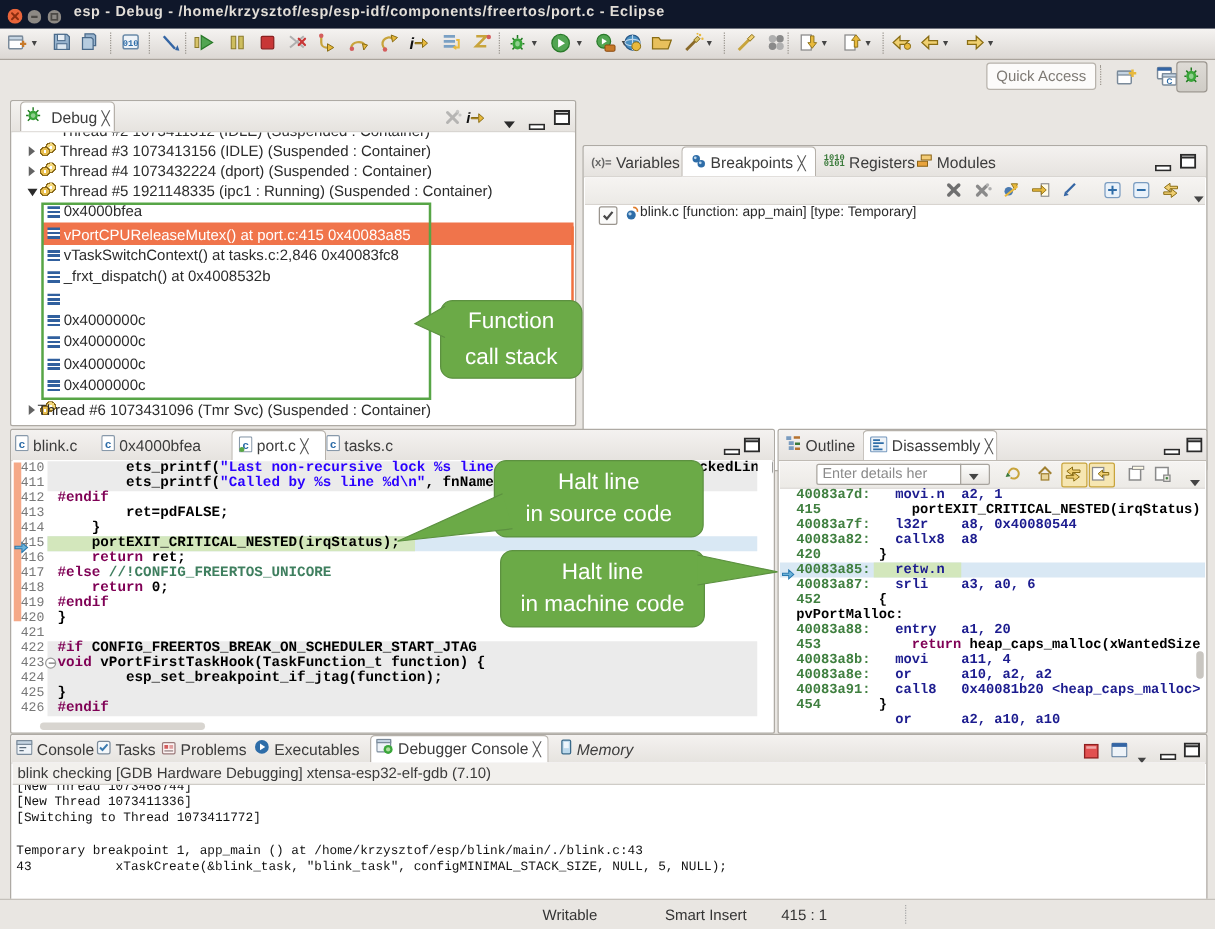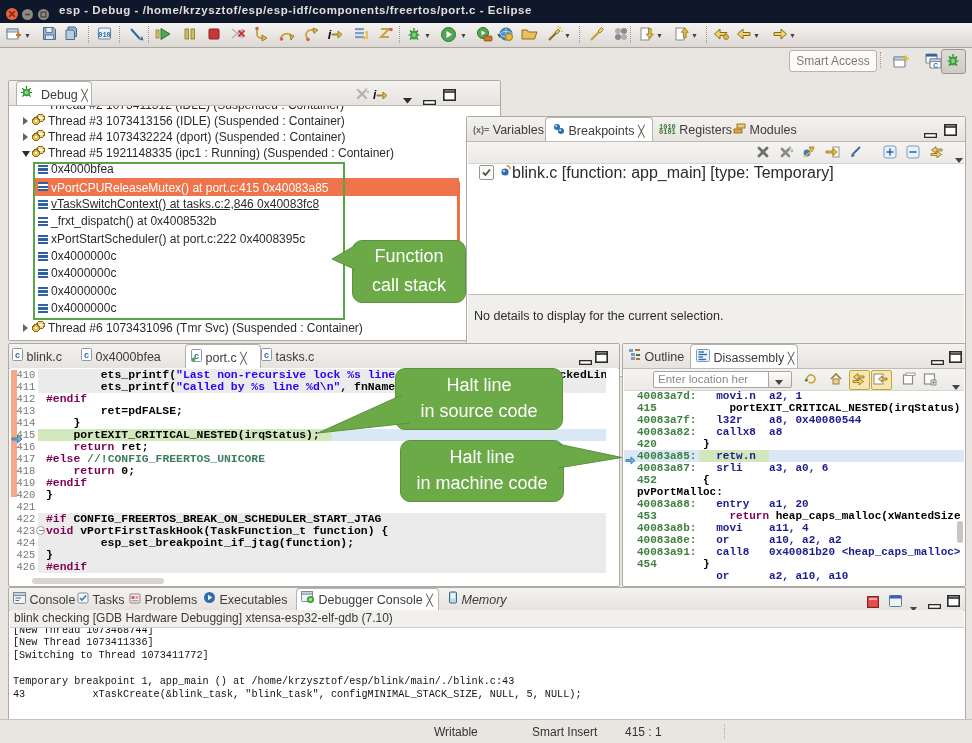--- a/index.html
+++ b/index.html
@@ -214,21 +214,21 @@
   <span class="tbi" style="left:735px;"><svg width="16" height="16" viewBox="0 0 16 16">
         <path d="M14 6.5 h-7 v-3.5 l-5.5 5 5.5 5 v-3.5 h7 z" fill="#f0d070" stroke="#8a6d14" stroke-width="1"></path>
       </svg></span>
   <span class="dd" style="left:753px;">▼</span>
   <span class="tbi" style="left:771px;"><svg width="16" height="16" viewBox="0 0 16 16">
         <path d="M2 6.5 h7 v-3.5 l5.5 5 -5.5 5 v-3.5 h-7 z" fill="#f0d070" stroke="#8a6d14" stroke-width="1"></path>
       </svg></span>
   <span class="dd" style="left:789px;">▼</span>
 </div>
 
-<div id="qa" class="abs">Smart Access</div>
+<div id="qa" class="abs">Quick Access</div>
 <span class="abs" style="left:880px;top:52px;height:16px;border-left:1px dotted #a09a92;"></span>
 <span class="abs" style="left:893px;top:53px;"><svg width="17" height="16" viewBox="0 0 17 16">
       <rect x="1" y="4" width="11" height="10" rx="1" fill="#fff" stroke="#7a8a9a" stroke-width="1.2"></rect>
       <rect x="1" y="4" width="11" height="3" fill="#c5d4e2" stroke="#7a8a9a" stroke-width="1"></rect>
       <path d="M10 5.5 h6 M13 2.5 v6" stroke="#e8b93c" stroke-width="2"></path>
     </svg></span>
 <span class="abs" style="left:925px;top:53px;"><svg width="17" height="16" viewBox="0 0 17 16">
       <rect x="1" y="1" width="11" height="9" rx="1" fill="#fff" stroke="#7a8a9a" stroke-width="1.2"></rect>
       <rect x="1" y="1" width="11" height="2.6" fill="#3465a4"></rect>
       <rect x="5" y="6" width="11" height="9" rx="1" fill="#fff" stroke="#7a8a9a" stroke-width="1.2"></rect>
@@ -243,21 +243,21 @@
         <line x1="8" y1="2" x2="8" y2="4.5"></line>
         <line x1="2.5" y1="9" x2="4" y2="9"></line>
         <line x1="12" y1="9" x2="13.5" y2="9"></line>
         <line x1="4" y1="4.5" x2="5.5" y2="6"></line>
         <line x1="12" y1="4.5" x2="10.5" y2="6"></line>
         <line x1="4" y1="13.5" x2="5.5" y2="12"></line>
         <line x1="12" y1="13.5" x2="10.5" y2="12"></line>
       </g>
     </svg></span>
 
-<div id="debugpanel" class="panel" style="left:8px;top:80px;width:451px;height:259px;padding-left:40px;">
+<div id="debugpanel" class="panel" style="left:8px;top:80px;width:451px;height:259px;">
   <div class="tabstrip"></div>
   <div class="tab active" style="left:7px;width:76px;">
     <span style="margin-left:2px;" class="ti"><svg width="15" height="15" viewBox="0 0 16 16">
           <circle cx="8" cy="9" r="4" fill="#3aa63a"></circle>
           <circle cx="8" cy="9" r="2" fill="#8fd08f"></circle>
           <g stroke="#1e7a1e" stroke-width="1.2">
             <line x1="8" y1="2" x2="8" y2="5"></line>
             <line x1="2" y1="9" x2="4" y2="9"></line>
             <line x1="12" y1="9" x2="14" y2="9"></line>
             <line x1="3.5" y1="4.5" x2="5.5" y2="6.5"></line>
@@ -300,36 +300,35 @@
     <span class="expo abs" style="left:12px;top:45px;"></span>
       <span class="thicon abs" style="left:22px;top:40px;"></span>
     <div class="trow abs" style="left:38px;top:39px;height:16px;line-height:16px;">Thread #5 1921148335 (ipc1 : Running) (Suspended : Container)</div>
     <div class="abs" style="left:24px;top:72.4px;width:425px;height:17.5px;background:#f0744b;"></div>
     <div class="abs" style="left:23px;top:55.5px;width:312px;height:158px;border:2px solid #57a546;box-sizing:border-box;z-index:5;"></div>
     <span class="sficon abs" style="left:28px;top:59px;"></span>
     <div class="trow abs" style="left:41px;top:55px;height:17.5px;line-height:17.5px;">0x4000bfea</div>
     <span class="sficon abs" style="left:28px;top:76.4px;"></span>
     <div class="trow abs" style="left:41px;top:74px;height:17.5px;line-height:17.5px;color:#fff;">vPortCPUReleaseMutex() at port.c:415 0x40083a85</div>
     <span class="sficon abs" style="left:28px;top:93.8px;"></span>
-    <div class="trow abs" style="left:41px;top:89.8px;height:17.5px;line-height:17.5px;text-decoration:underline;">vTaskSwitchContext() at tasks.c:2,846 0x40083fc8</div>
+    <div class="trow abs" style="left:41px;top:89.8px;height:17.5px;line-height:17.5px;">vTaskSwitchContext() at tasks.c:2,846 0x40083fc8</div>
     <span class="sficon abs" style="left:28px;top:111.2px;"></span>
     <div class="trow abs" style="left:41px;top:107.2px;height:17.5px;line-height:17.5px;">_frxt_dispatch() at 0x4008532b</div>
     <span class="sficon abs" style="left:28px;top:128.6px;"></span>
-    <div class="trow abs" style="left:41px;top:124.6px;height:17.5px;line-height:17.5px;">xPortStartScheduler() at port.c:222 0x4008395c</div>
     <span class="sficon abs" style="left:28px;top:146px;"></span>
     <div class="trow abs" style="left:41px;top:142px;height:17.5px;line-height:17.5px;">0x4000000c</div>
     <span class="sficon abs" style="left:28px;top:163.4px;"></span>
     <div class="trow abs" style="left:41px;top:159.4px;height:17.5px;line-height:17.5px;">0x4000000c</div>
     <span class="sficon abs" style="left:28px;top:180.8px;"></span>
     <div class="trow abs" style="left:41px;top:176.8px;height:17.5px;line-height:17.5px;">0x4000000c</div>
     <span class="sficon abs" style="left:28px;top:198.2px;"></span>
     <div class="trow abs" style="left:41px;top:194.2px;height:17.5px;line-height:17.5px;">0x4000000c</div>
     <span class="exp abs" style="left:13px;top:218px;"></span>
       <span class="thicon abs" style="left:22px;top:215px;"></span>
-    <div class="trow abs" style="left:38px;top:214px;height:16px;line-height:16px;">Thread #6 1073431096 (Tmr Svc) (Suspended : Container)</div>
+    <div class="trow abs" style="left:20px;top:214px;height:16px;line-height:16px;">Thread #6 1073431096 (Tmr Svc) (Suspended : Container)</div>
     <div class="abs" style="left:447px;top:75px;width:3px;height:120px;background:#f0703e;border-radius:2px;"></div>
   </div>
 </div>
 
 <div id="bppanel" class="panel" style="left:466px;top:80px;width:498px;height:259px;margin-top:36px;">
   <div class="tabstrip"></div>
   <div class="tab" style="left:2px;width:74px;"><span class="ti" style="margin-left:4px;font-size:9px;color:#666;font-weight:bold;">(x)=</span><span class="tlabel">&nbsp;Variables</span></div>
   <div class="tab active" style="left:78px;width:108px;"><span class="ti" style="margin-left:7px;"><svg width="12" height="12" viewBox="0 0 12 12">
           <circle cx="4" cy="4" r="3" fill="#2e6da8"></circle>
           <circle cx="3.2" cy="3.2" r="1.1" fill="#bcd6ec"></circle>
@@ -396,24 +395,21 @@
     </div>
     <div class="abs" style="left:0;top:21px;right:0;height:17px;font-size:12px;color:#2b2b2b;">
       <span class="abs" style="left:11px;top:1.5px;width:13px;height:13px;background:#fbfbfa;border:1px solid #9a958e;border-radius:2px;"><svg width="13" height="13" viewBox="0 0 13 13">
             <path d="M3 6.5 L5.5 9 L10 3.5" fill="none" stroke="#4a4a4a" stroke-width="1.8"></path>
           </svg></span>
       <span class="abs" style="left:32px;top:2px;"><svg width="11" height="12" viewBox="0 0 11 12">
             <circle cx="5" cy="7" r="3.6" fill="#2e6da8"></circle>
             <circle cx="4" cy="6" r="1.3" fill="#b8d4ea"></circle>
             <path d="M6.5 1 a3 3 0 0 1 3.5 3.5" fill="none" stroke="#e07b28" stroke-width="1.3"></path>
           </svg></span>
-      <span class="abs" style="left:44px;top:1px;font-size:16px;">blink.c [function: app_main] [type: Temporary]</span>
-    </div>
-    <div class="abs" style="left:0;top:152px;right:0;bottom:0;background:#f1efec;border-top:1px solid #c4c0ba;">
-      <span class="abs" style="left:6px;top:14px;font-size:12.5px;color:#2b2b2b;">No details to display for the current selection.</span>
+      <span class="abs" style="left:44px;top:1px;font-size:11px;">blink.c [function: app_main] [type: Temporary]</span>
     </div>
   </div>
 </div>
 
 <div id="edpanel" class="panel" style="left:8px;top:343px;width:610px;height:242px;">
   <div class="tabstrip"></div>
   <div class="tab" style="left:0px;width:60px;"><span class="ti" style="margin-left:3px;"><svg width="11" height="13" viewBox="0 0 11 13">
           <rect x="0.5" y="0.5" width="10" height="12" rx="1" fill="#fff" stroke="#8899aa" stroke-width="1"></rect>
           <text x="5.5" y="10" font-size="9" font-family="Liberation Sans" fill="#2e6da8" text-anchor="middle" font-weight="bold">c</text>
         </svg></span><span class="tlabel">&nbsp;blink.c</span></div>
@@ -509,21 +505,21 @@
         </svg></span><span class="tlabel">&nbsp;Disassembly <span style="color:#555;font-size:11px;">╳</span></span></div>
   <span class="mm" style="left:308px;"><svg width="13" height="5" viewBox="0 0 13 5">
         <rect x="0.5" y="0.5" width="12" height="4" fill="#fff" stroke="#2b2b2b" stroke-width="1.6"></rect>
       </svg></span>
   <span class="mm" style="left:326px;top:5px;"><svg width="13" height="12" viewBox="0 0 13 12">
         <rect x="0.8" y="0.8" width="11.4" height="10.4" fill="#fff" stroke="#2b2b2b" stroke-width="1.6"></rect>
         <line x1="1" y1="3" x2="12" y2="3" stroke="#2b2b2b" stroke-width="1.6"></line>
       </svg></span>
   <div id="discontent" style="position:absolute;left:1px;top:25px;right:1px;bottom:1px;background:#fff;overflow:hidden;">
     <div class="abs" style="left:0;top:0;right:0;height:21px;background:linear-gradient(#f6f4f2,#eceae6);border-bottom:1px solid #d8d4cf;">
-      <span class="abs" style="left:29px;top:2px;width:110px;height:15px;background:#fff;border:1px solid #a8a49e;border-radius:2px 0 0 2px;font-size:11.5px;color:#8a8a8a;line-height:15px;padding-left:4px;overflow:hidden;white-space:nowrap;">Enter location her</span>
+      <span class="abs" style="left:29px;top:2px;width:110px;height:15px;background:#fff;border:1px solid #a8a49e;border-radius:2px 0 0 2px;font-size:11.5px;color:#8a8a8a;line-height:15px;padding-left:4px;overflow:hidden;white-space:nowrap;">Enter details her</span>
       <span class="abs" style="left:144px;top:2px;width:22px;height:15px;background:linear-gradient(#fdfdfc,#e8e5e1);border:1px solid #a8a49e;border-radius:0 2px 2px 0;"><svg width="9" height="6" viewBox="0 0 9 6" style="margin:5px 0 0 6px;">
             <path d="M0 0 h8 l-4 5 z" fill="#444"></path>
           </svg></span>
       <span class="abs" style="left:180px;top:3px;"><svg width="14" height="14" viewBox="0 0 14 14">
             <path d="M3 7 a4 4 0 1 1 1.5 3" fill="none" stroke="#c8a43c" stroke-width="1.6"></path>
             <path d="M2 6 l2.5 3 l-4 0.5 z" fill="#3a7a3a"></path>
           </svg></span>
       <span class="abs" style="left:205px;top:3px;"><svg width="14" height="14" viewBox="0 0 14 14">
             <path d="M2 7 L7 2 L12 7" fill="none" stroke="#a08030" stroke-width="1.6"></path>
             <rect x="4" y="7" width="6" height="5" fill="#e8d49a" stroke="#a08030" stroke-width="1"></rect>

